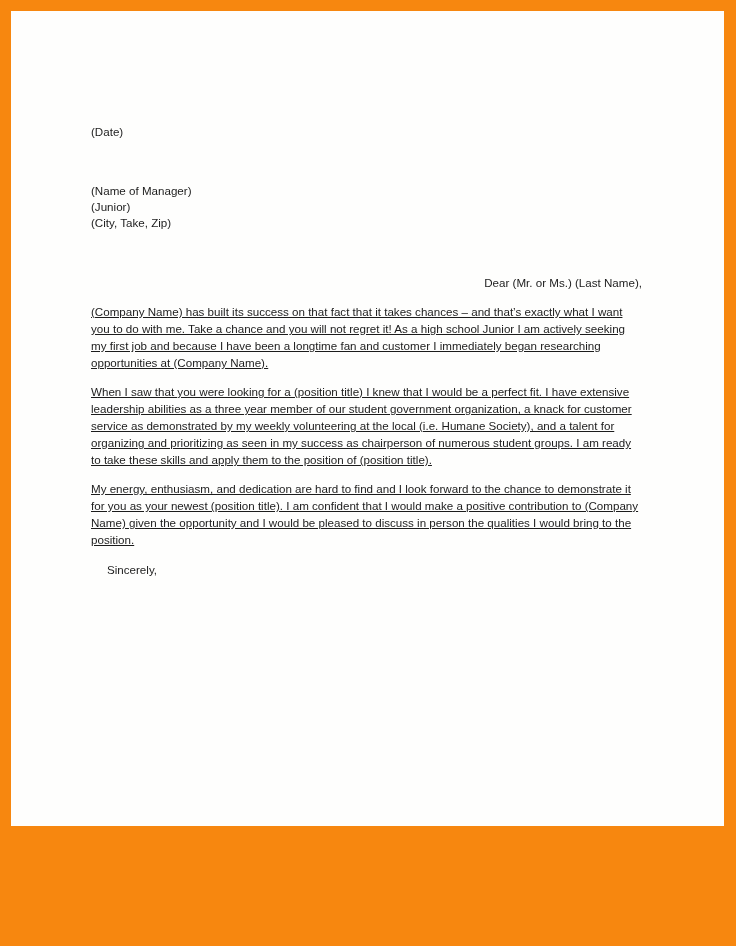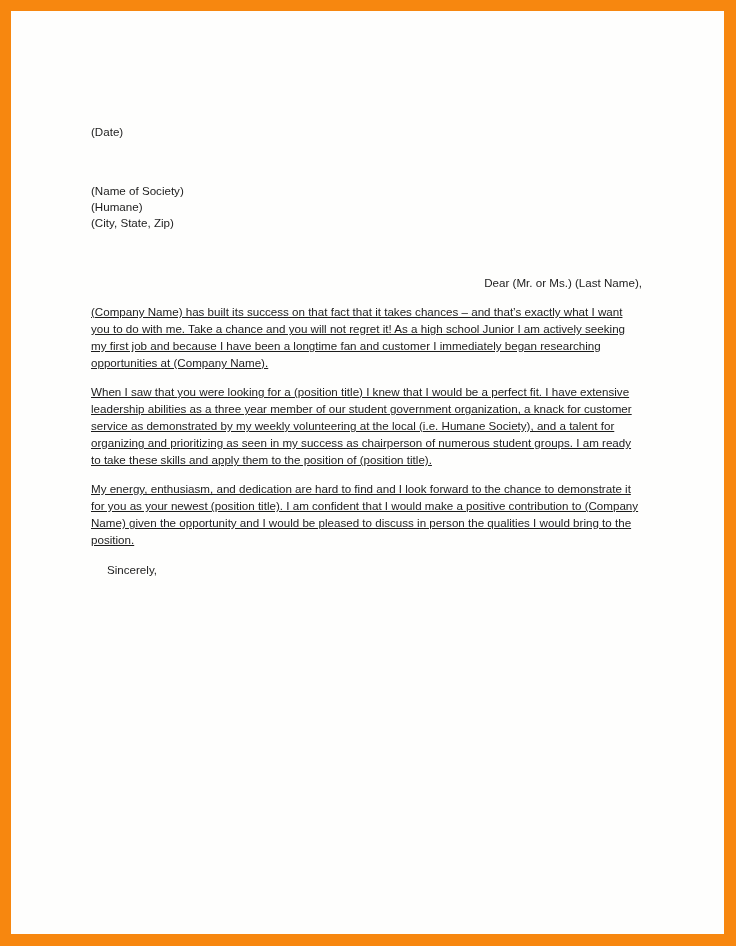--- a/index.html
+++ b/index.html
@@ -22,21 +22,21 @@
     height: 946px;
     background: #f7870f;
     box-sizing: border-box;
   }
 
   .page {
     position: absolute;
     left: 11px;
     top: 11px;
     width: 713px;
-    height: 923px;
+    height: 815px;
     background: #fefefd;
     box-sizing: border-box;
     overflow: hidden;
   }
 
   .letter {
     position: absolute;
     left: 80px;
     top: 112px;
     width: 551px;
@@ -93,23 +93,23 @@
 </head>
 <body>
 
 <div class="frame">
   <div class="page">
     <div class="letter">
 
       <p class="date-line">(Date)</p>
 
       <div class="recipient-block">
-        <span class="addr-line">(Name of Society)</span>
-        <span class="addr-line">(Humane)</span>
-        <span class="addr-line">(City, State, Zip)</span>
+        <span class="addr-line">(Name of Manager)</span>
+        <span class="addr-line">(Junior)</span>
+        <span class="addr-line">(City, Take, Zip)</span>
       </div>
 
       <p class="salutation">Dear (Mr. or Ms.) (Last Name),</p>
 
       <p class="body-para">(Company Name) has built its success on that fact that it takes chances – and that’s exactly what I want you to do with me. Take a chance and you will not regret it! As a high school Junior I am actively seeking my first job and because I have been a longtime fan and customer I immediately began researching opportunities at (Company Name).</p>
 
       <p class="body-para">When I saw that you were looking for a (position title) I knew that I would be a perfect fit. I have extensive leadership abilities as a three year member of our student government organization, a knack for customer service as demonstrated by my weekly volunteering at the local (i.e. Humane Society), and a talent for organizing and prioritizing as seen in my success as chairperson of numerous student groups. I am ready to take these skills and apply them to the position of (position title).</p>
 
       <p class="body-para">My energy, enthusiasm, and dedication are hard to find and I look forward to the chance to demonstrate it for you as your newest (position title). I am confident that I would make a positive contribution to (Company Name) given the opportunity and I would be pleased to discuss in person the qualities I would bring to the position.</p>
 

